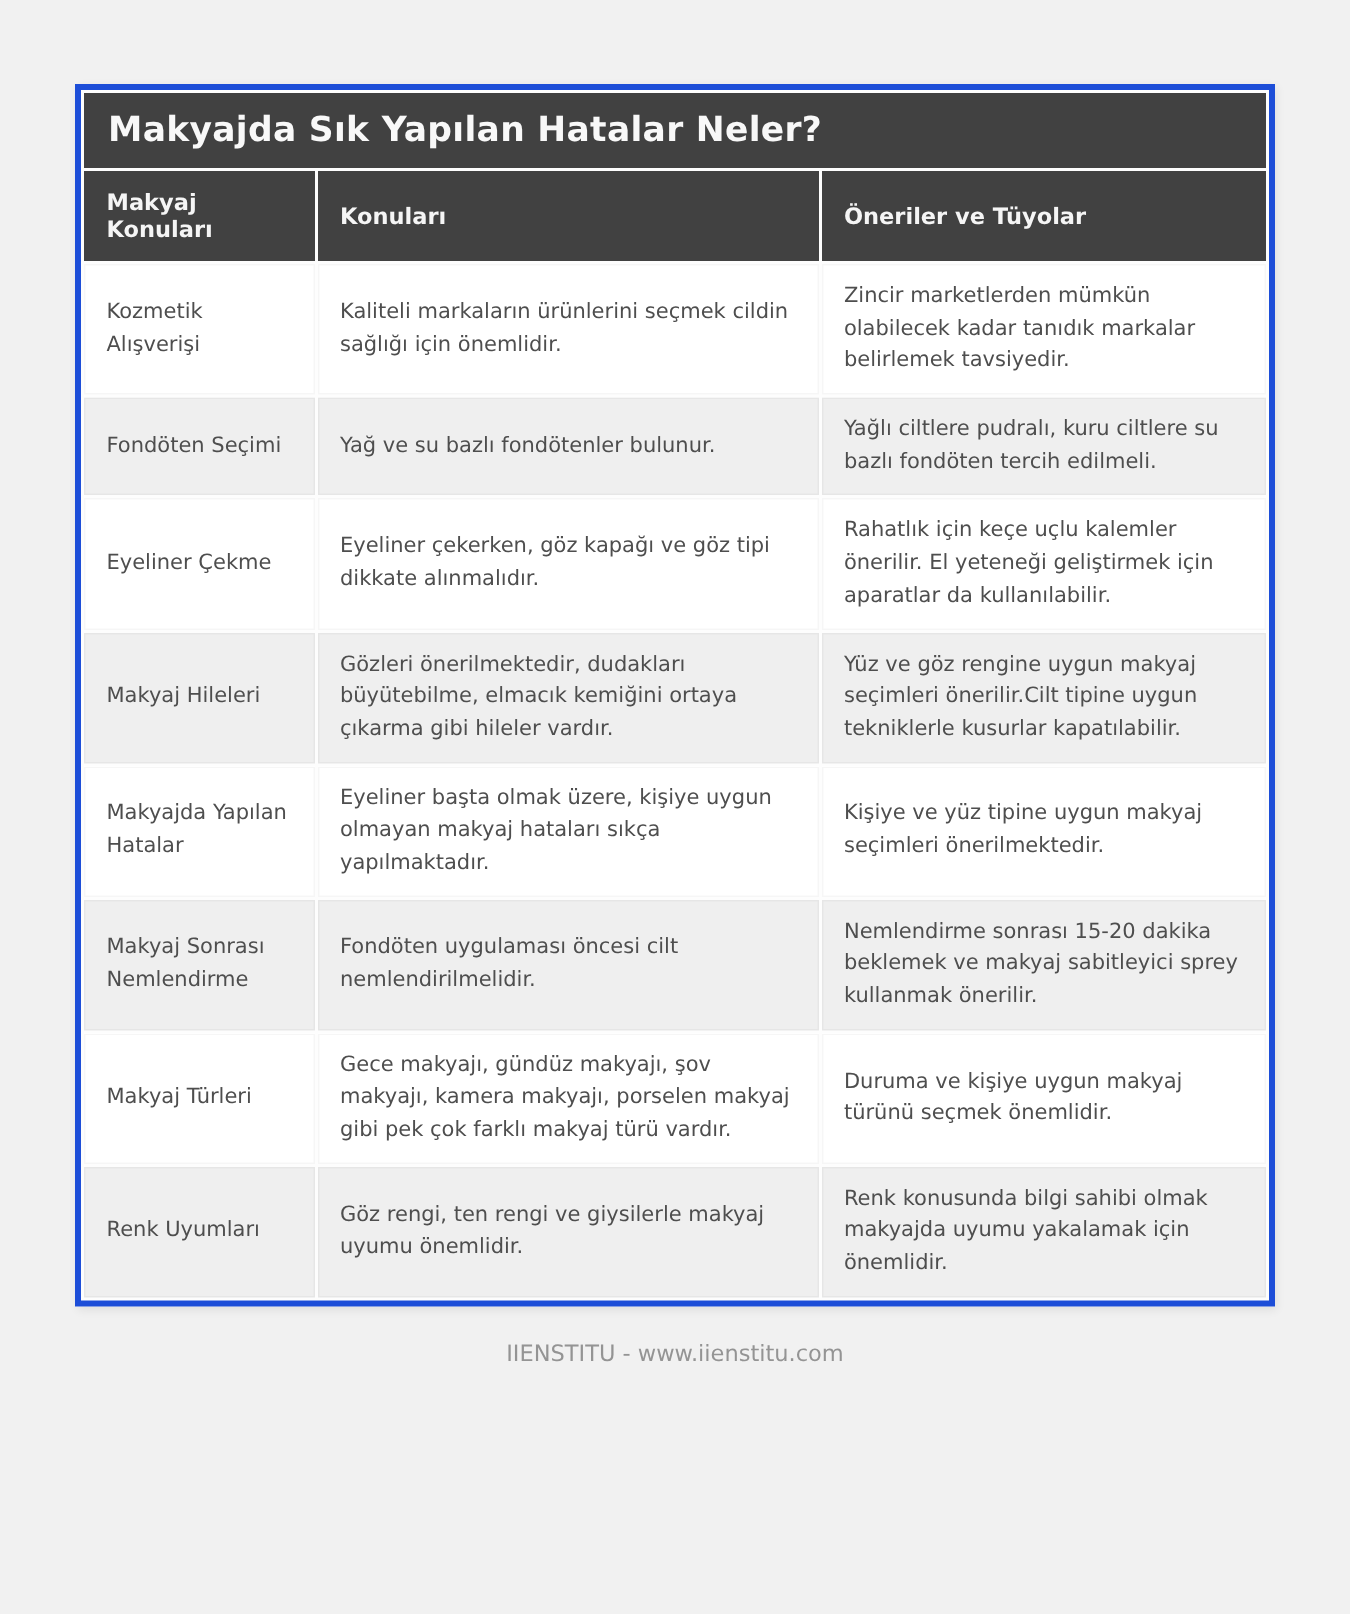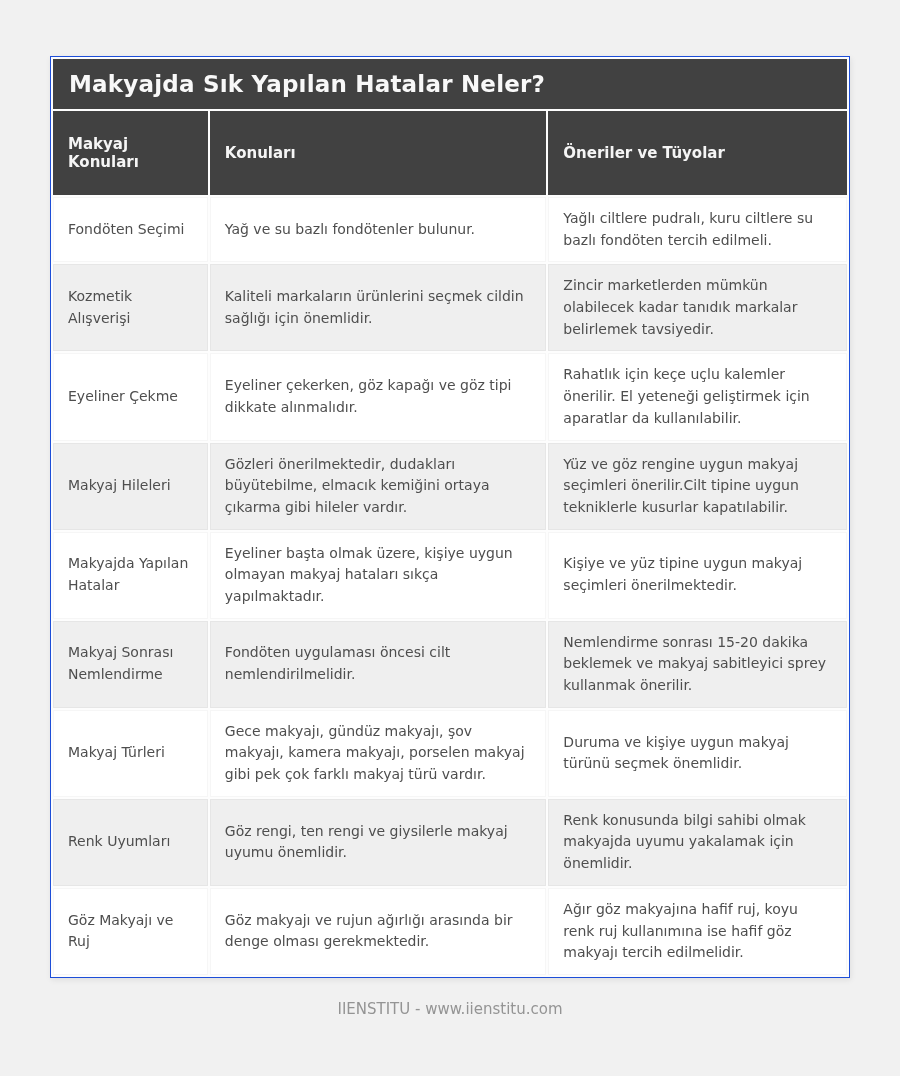--- a/index.html
+++ b/index.html
@@ -12,21 +12,21 @@
     width: 900px;
     min-height: 1076px;
     margin: 0 auto;
     box-sizing: border-box;
     padding-top: 56px;
   }
   .card {
     width: 800px;
     margin: 0 auto;
     background: #fdfdfd;
-    border: 1px solid #1d4ed8;
+    border: 4px solid #1d4ed8;
     box-shadow: 1px 2px 6px rgba(0,0,0,0.08);
     box-sizing: border-box;
   }
   table.makeup-table {
     width: 100%;
     border-collapse: separate;
     border-spacing: 2px;
     table-layout: fixed;
   }
   col.c-topic { width: 19.6%; }
@@ -41,21 +41,21 @@
     font-weight: bold;
     padding: 12px 16px;
     letter-spacing: 0.2px;
   }
   th.col-header {
     background: #414141;
     color: #f5f5f5;
     text-align: left;
     font-size: 15px;
     font-weight: bold;
-    padding: 24px 15px;
+    padding: 12px 15px;
   }
   tbody td {
     font-size: 14px;
     line-height: 1.55;
     color: #4e4e4e;
     padding: 11px 15px;
     vertical-align: middle;
     text-align: left;
     background: #ffffff;
     box-shadow: inset 0 0 0 1px rgba(0,0,0,0.035);
@@ -88,28 +88,28 @@
           <th class="title-cell" colspan="3">Makyajda Sık Yapılan Hatalar Neler?</th>
         </tr>
         <tr>
           <th class="col-header">Makyaj Konuları</th>
           <th class="col-header">Konuları</th>
           <th class="col-header">Öneriler ve Tüyolar</th>
         </tr>
       </thead>
       <tbody>
         <tr>
+          <td>Kozmetik Alışverişi</td>
+          <td>Kaliteli markaların ürünlerini seçmek cildin sağlığı için önemlidir.</td>
+          <td>Zincir marketlerden mümkün olabilecek kadar tanıdık markalar belirlemek tavsiyedir.</td>
+        </tr>
+        <tr>
           <td>Fondöten Seçimi</td>
           <td>Yağ ve su bazlı fondötenler bulunur.</td>
           <td>Yağlı ciltlere pudralı, kuru ciltlere su bazlı fondöten tercih edilmeli.</td>
-        </tr>
-        <tr>
-          <td>Kozmetik Alışverişi</td>
-          <td>Kaliteli markaların ürünlerini seçmek cildin sağlığı için önemlidir.</td>
-          <td>Zincir marketlerden mümkün olabilecek kadar tanıdık markalar belirlemek tavsiyedir.</td>
         </tr>
         <tr>
           <td>Eyeliner Çekme</td>
           <td>Eyeliner çekerken, göz kapağı ve göz tipi dikkate alınmalıdır.</td>
           <td>Rahatlık için keçe uçlu kalemler önerilir. El yeteneği geliştirmek için aparatlar da kullanılabilir.</td>
         </tr>
         <tr>
           <td>Makyaj Hileleri</td>
           <td>Gözleri önerilmektedir, dudakları büyütebilme, elmacık kemiğini ortaya çıkarma gibi hileler vardır.</td>
           <td>Yüz ve göz rengine uygun makyaj seçimleri önerilir.Cilt tipine uygun tekniklerle kusurlar kapatılabilir.</td>
@@ -127,22 +127,17 @@
         <tr>
           <td>Makyaj Türleri</td>
           <td>Gece makyajı, gündüz makyajı, şov makyajı, kamera makyajı, porselen makyaj gibi pek çok farklı makyaj türü vardır.</td>
           <td>Duruma ve kişiye uygun makyaj türünü seçmek önemlidir.</td>
         </tr>
         <tr>
           <td>Renk Uyumları</td>
           <td>Göz rengi, ten rengi ve giysilerle makyaj uyumu önemlidir.</td>
           <td>Renk konusunda bilgi sahibi olmak makyajda uyumu yakalamak için önemlidir.</td>
         </tr>
-        <tr>
-          <td>Göz Makyajı ve Ruj</td>
-          <td>Göz makyajı ve rujun ağırlığı arasında bir denge olması gerekmektedir.</td>
-          <td>Ağır göz makyajına hafif ruj, koyu renk ruj kullanımına ise hafif göz makyajı tercih edilmelidir.</td>
-        </tr>
       </tbody>
     </table>
   </div>
   <div class="footer">IIENSTITU - www.iienstitu.com</div>
 </div>
 
 </body></html>

